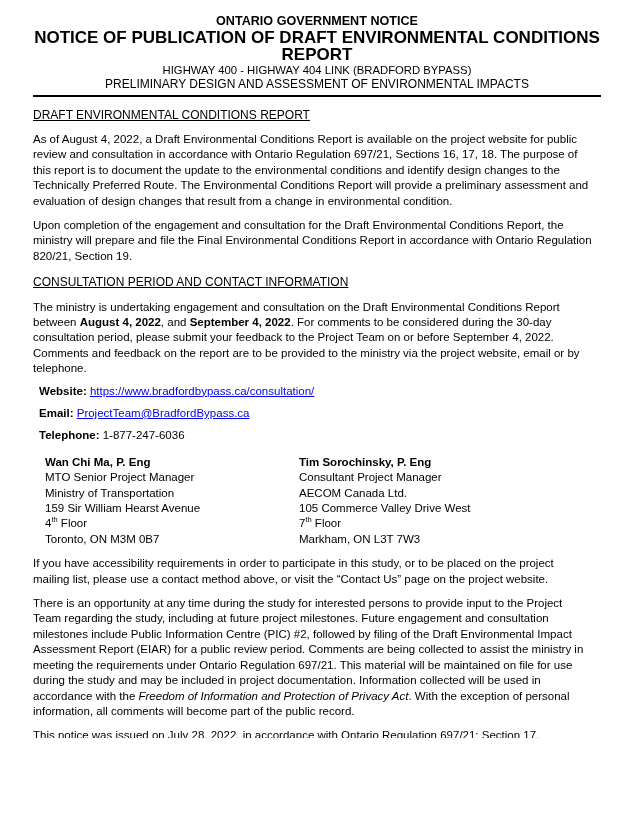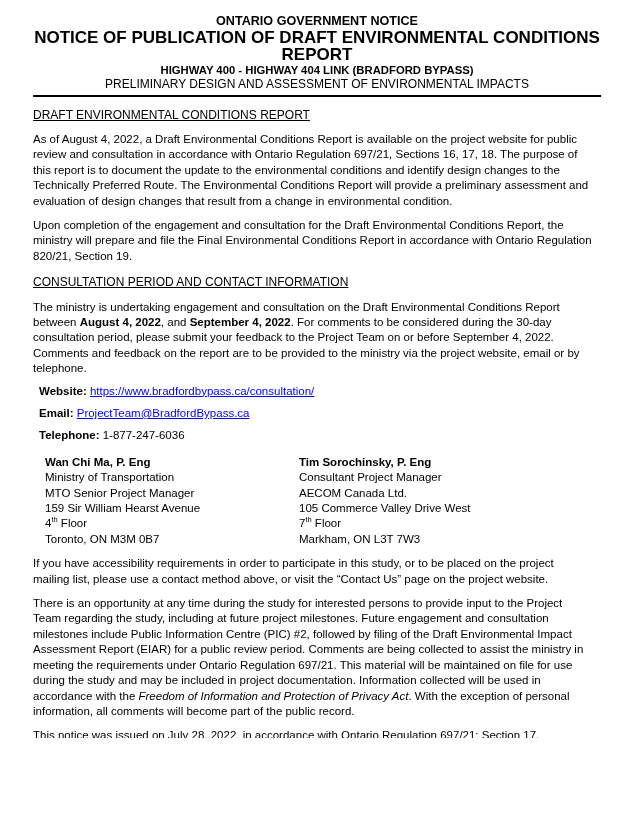--- a/index.html
+++ b/index.html
@@ -11,21 +11,21 @@
     background: #ffffff;
     color: #000000;
     font-family: "Liberation Sans", "DejaVu Sans", sans-serif;
     font-size: 11.5px;
     line-height: 15.4px;
     overflow: hidden;
   }
   .hdr { text-align: center; }
   .hdr-1 { font-weight: bold; font-size: 12.6px; line-height: 16px; }
   .hdr-2 { font-weight: bold; font-size: 17px; line-height: 17px; }
-  .hdr-3 { font-weight: bold; font-size: 11.3px; line-height: 14.5px; text-align: center; }
+  .hdr-3 { font-weight: normal; font-size: 11.3px; line-height: 14.5px; text-align: center; }
   .hdr-4 { font-size: 12px; line-height: 13px; }
   .hdr-rule { border: none; border-top: 2px solid #000; margin: 4px 0 0 0; }
   .sec-heading {
     font-weight: normal;
     text-decoration: underline;
     font-size: 12px;
     margin-top: 11px;
   }
   .para { margin: 9px 8px 0 0; }
   .cm { margin: 7px 0 0 6px; }
@@ -78,22 +78,22 @@
   </div>
 
   <div class="cm">
     <b>Telephone:</b>
     <span>1-877-247-6036</span>
   </div>
 
   <div class="cols">
     <div class="col-left">
       <div class="c-name">Wan Chi Ma, P. Eng</div>
+      <div>MTO Senior Project Manager</div>
       <div>Ministry of Transportation</div>
-      <div>MTO Senior Project Manager</div>
       <div>159 Sir William Hearst Avenue</div>
       <div><span>4</span><sup>th</sup><span> Floor</span></div>
       <div>Toronto, ON M3M 0B7</div>
     </div>
     <div class="col-right">
       <div class="c-name">Tim Sorochinsky, P. Eng</div>
       <div>Consultant Project Manager</div>
       <div>AECOM Canada Ltd.</div>
       <div>105 Commerce Valley Drive West</div>
       <div><span>7</span><sup>th</sup><span> Floor</span></div>

